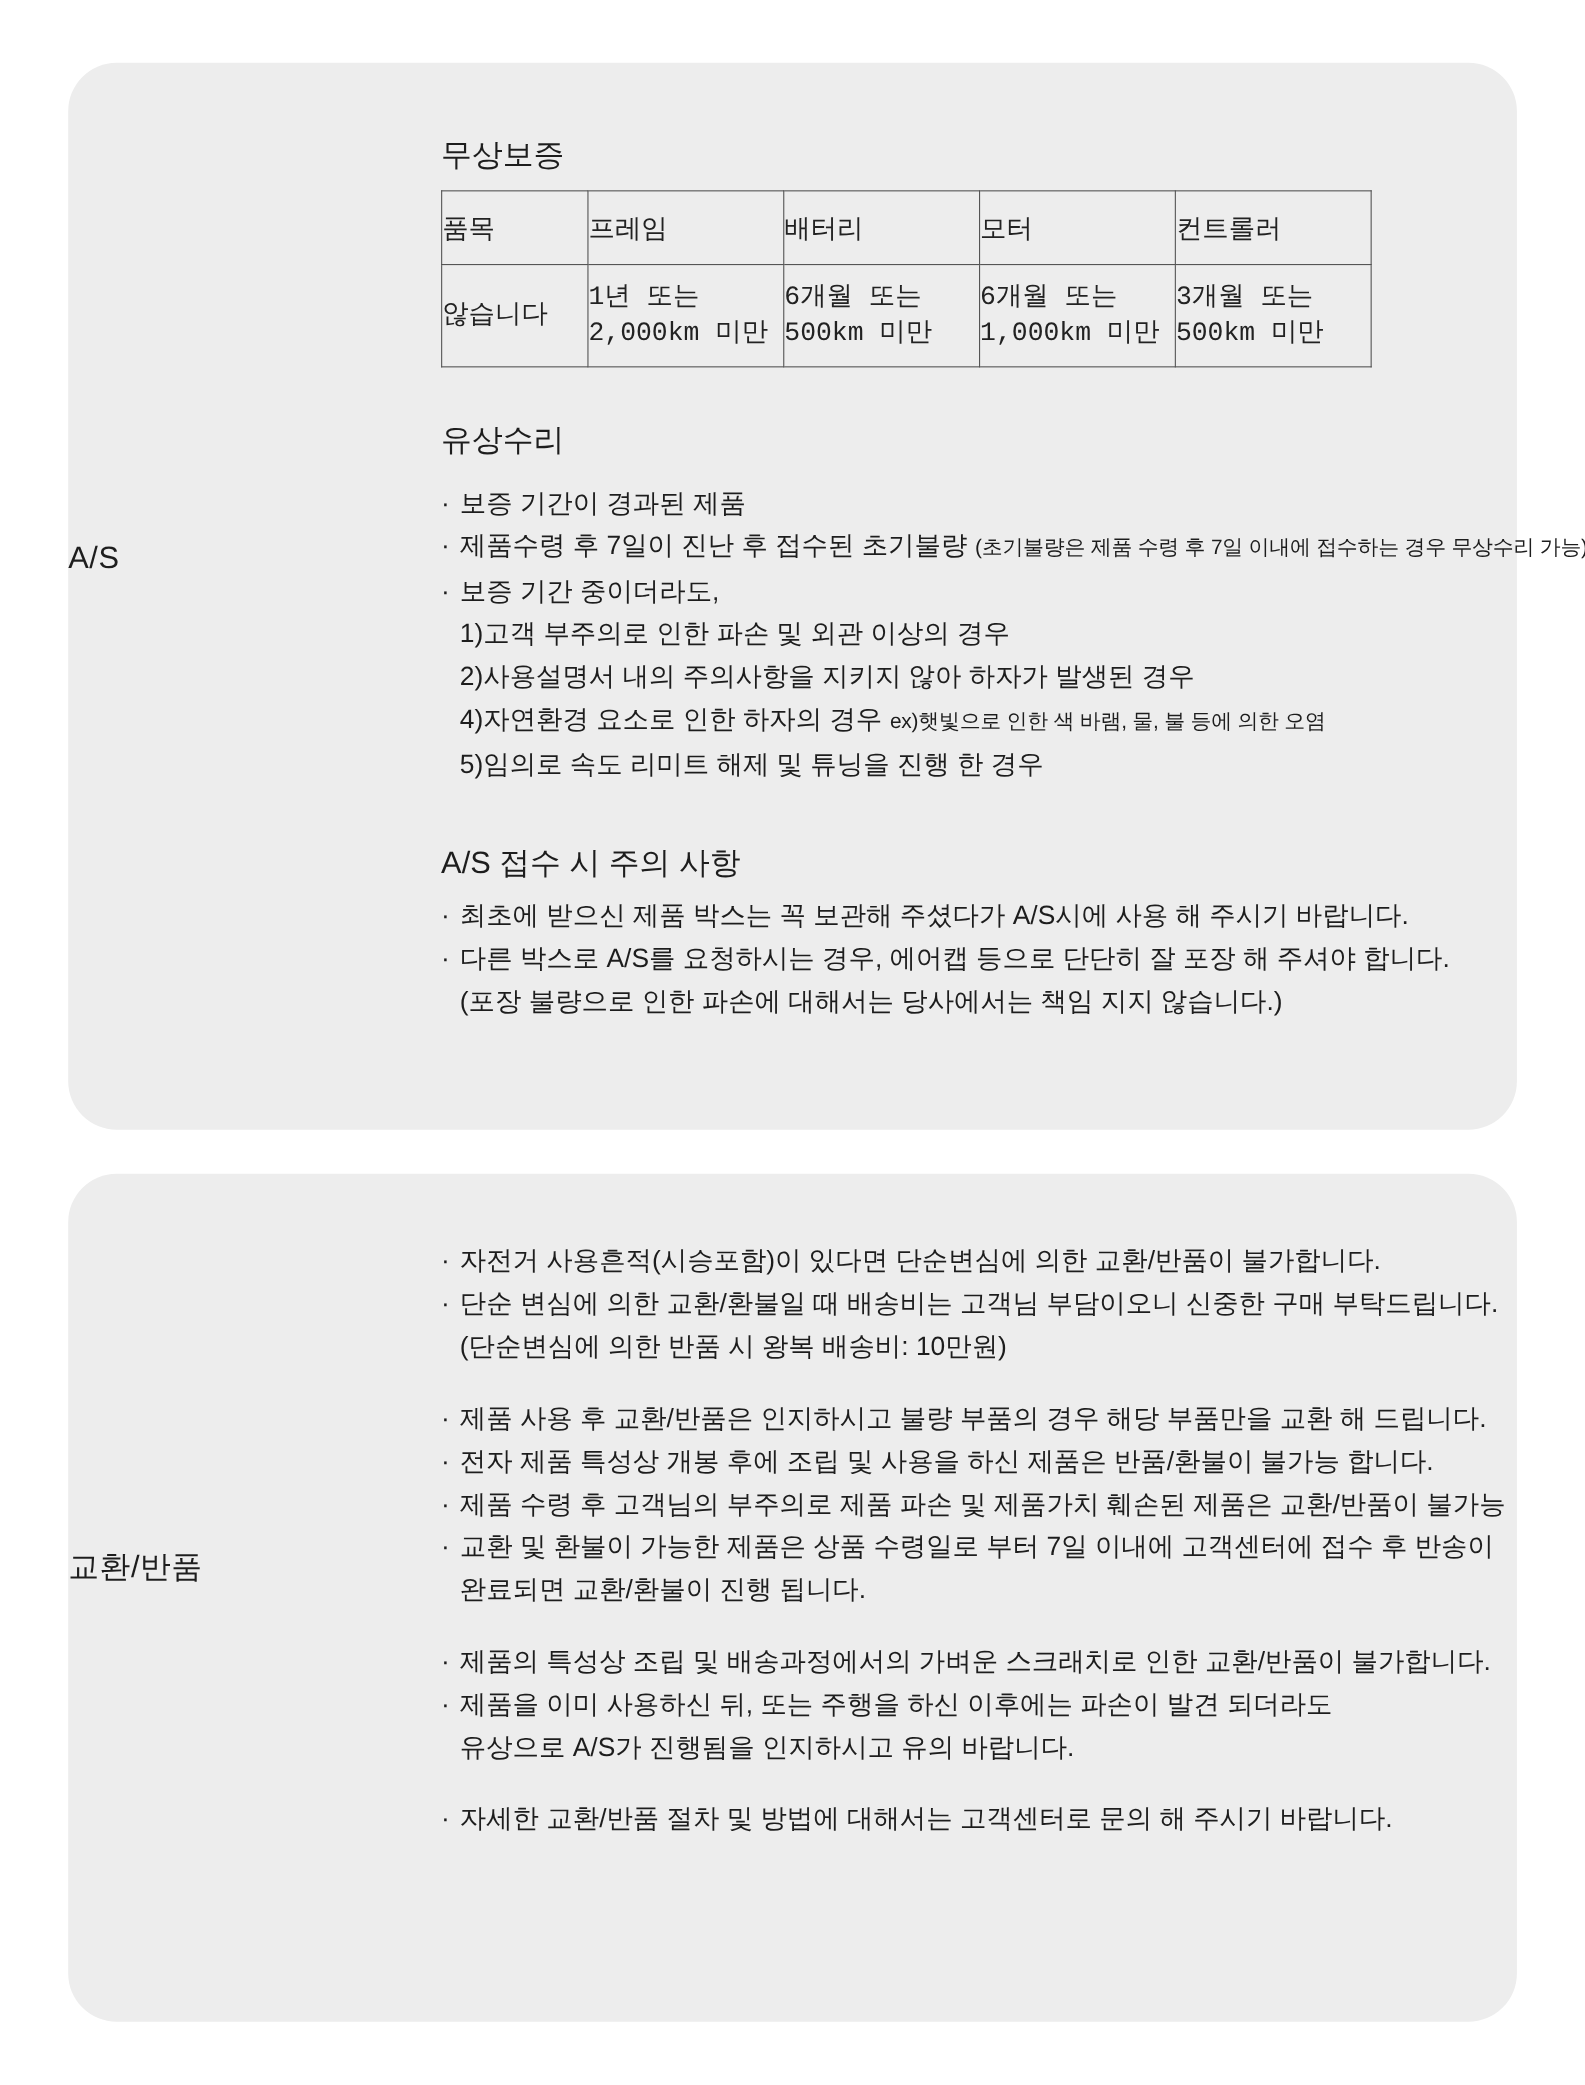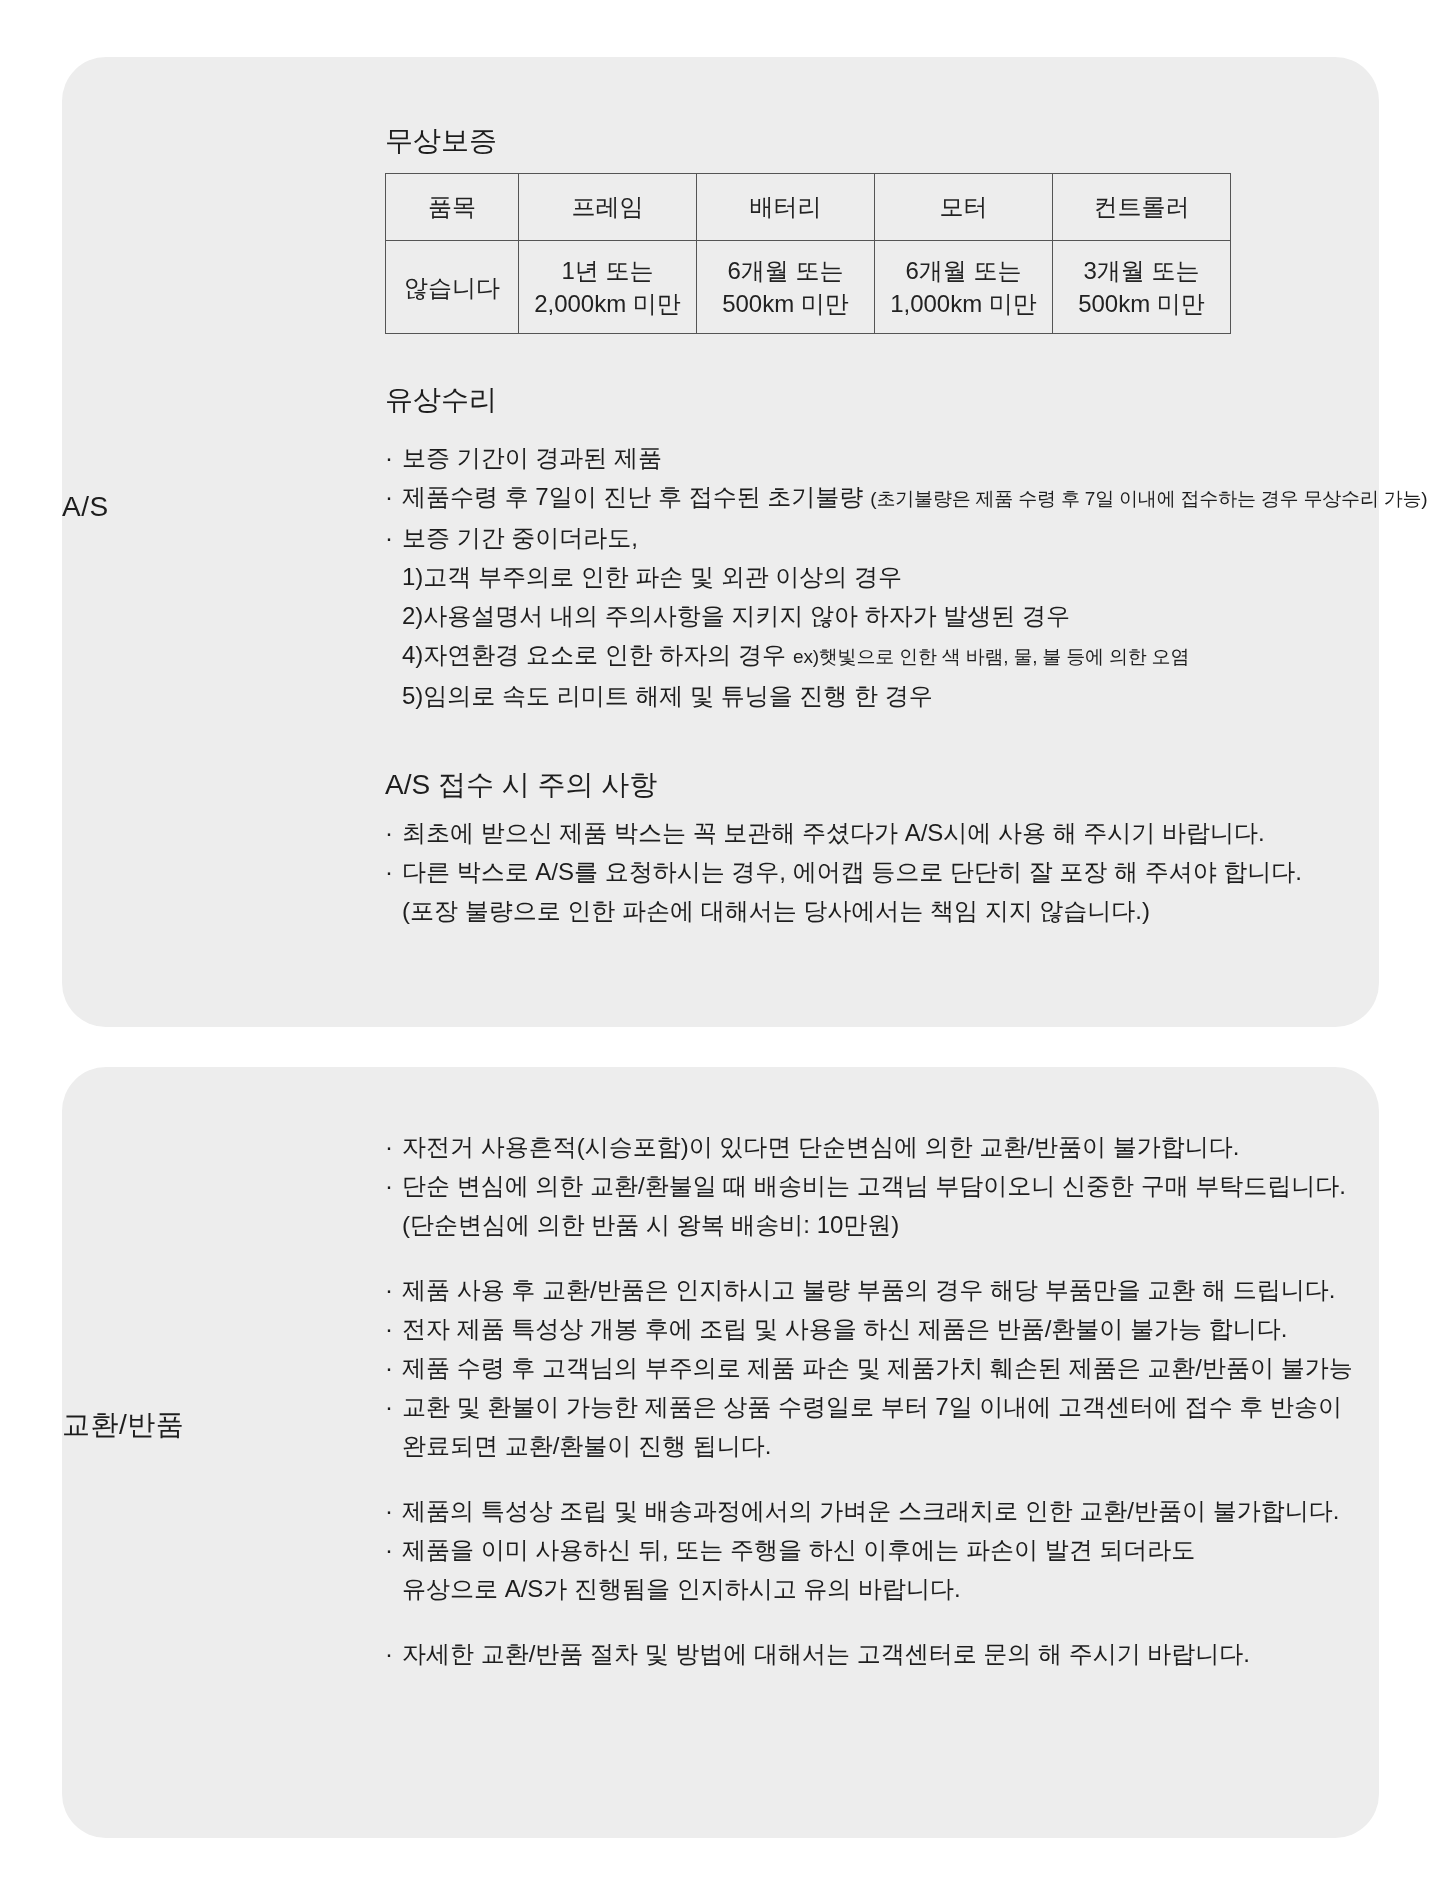--- a/index.html
+++ b/index.html
@@ -16,35 +16,35 @@
   #card-as { top:57px; height:970px; }
   #card-exchange { top:1067px; height:771px; }
 
   .side-label {
     position:absolute; left:0; width:323px; text-align:left;
     font-size:28px; line-height:36px; color:#1d1d1d; letter-spacing:0.5px;
   }
   #card-as .side-label { top:432px; }
   #card-exchange .side-label { top:340px; }
 
-  .content { position:absolute; left:323px; top:0; width:960px; }
+  .content { position:absolute; left:339px; top:0; width:960px; }
   #card-as .content { padding-top:66px; }
   #card-exchange .content { padding-top:60px; }
 
   h2.sec { font-size:28px; line-height:36px; font-weight:500; color:#1d1d1d; }
 
   table.warranty {
     margin-top:14px; border-collapse:collapse; table-layout:fixed;
     width:845px; font-size:24px; color:#222;
   }
   table.warranty col.c0 { width:133px; }
   table.warranty col.cn { width:178px; }
   table.warranty th, table.warranty td {
-    border:1.5px solid #555; text-align:center; vertical-align:middle;
-    font-weight:400; padding:0;
+    border:1.5px solid #555; text-align:left; vertical-align:middle;
+    font-weight:400; padding:0;font-family:Liberation Mono, monospace;
   }
   table.warranty tr.hdr th { height:67px; }
   table.warranty tr.val td { height:93px; line-height:33px; }
 
   .sec-paid  { margin-top:48px; }
   .sec-note  { margin-top:52px; }
 
   ul.plist { list-style:none; }
   .sec-paid ul.plist { margin-top:20px; }
   .sec-note ul.plist { margin-top:10px; }

